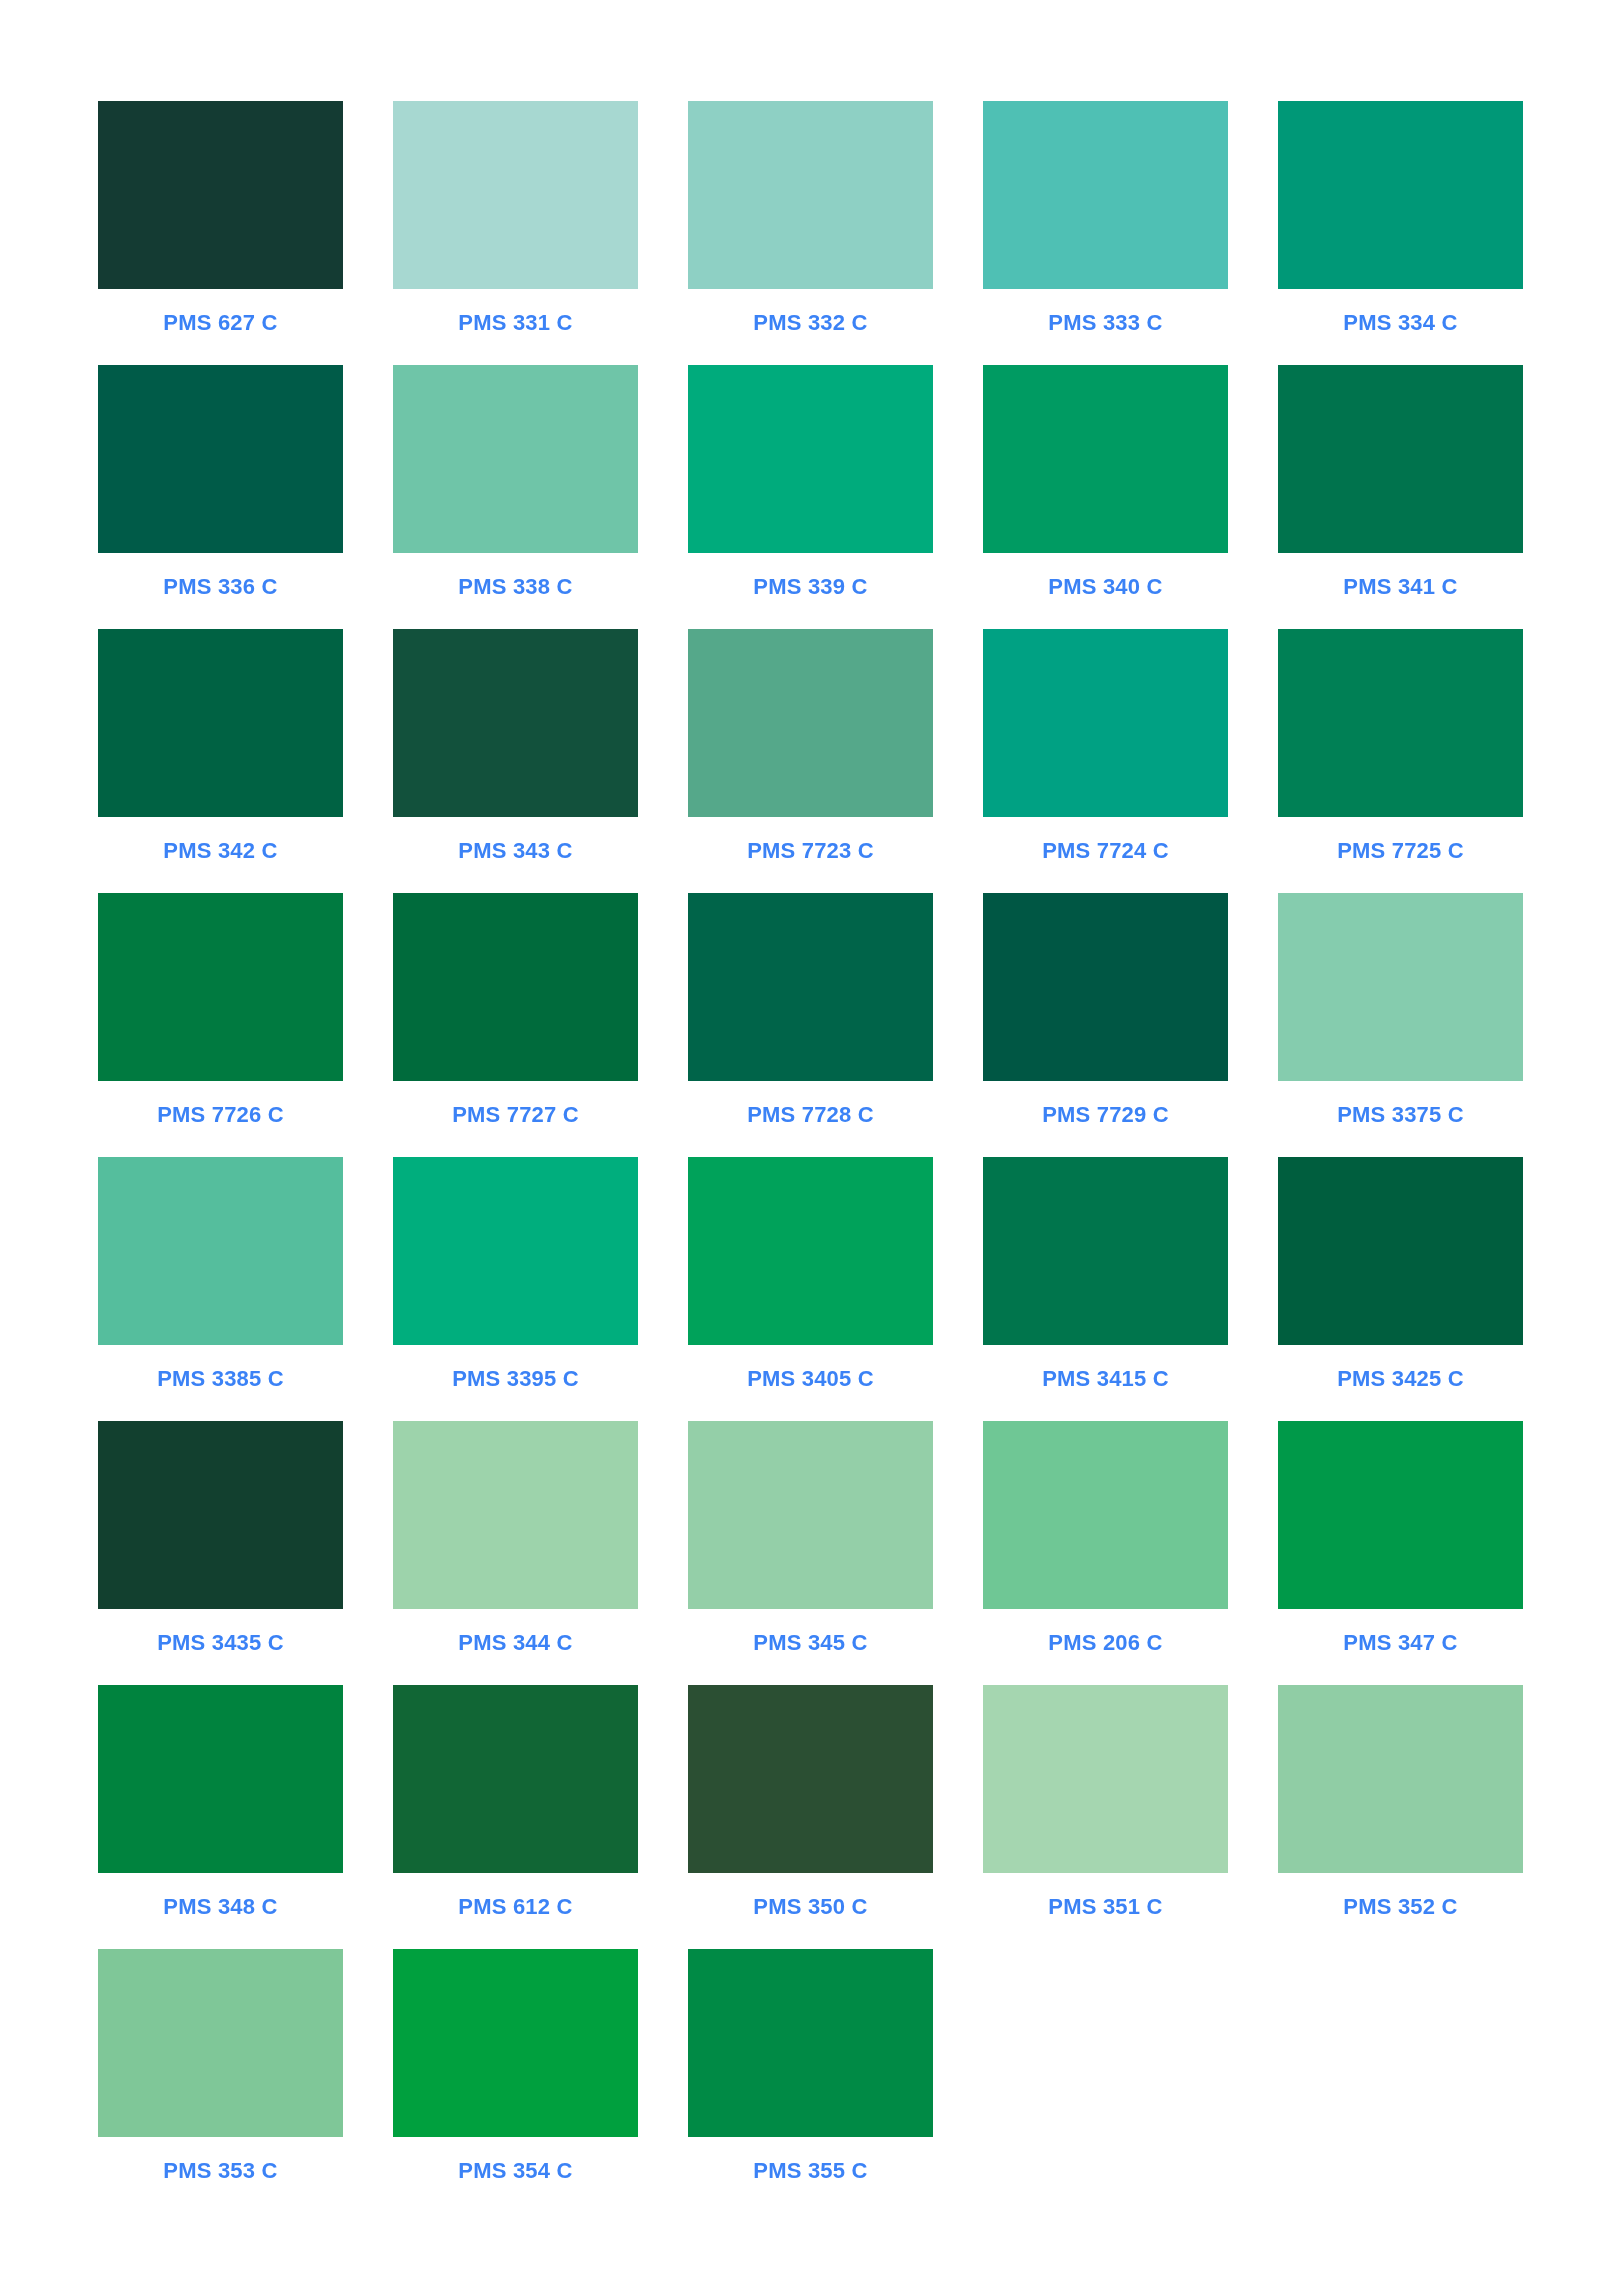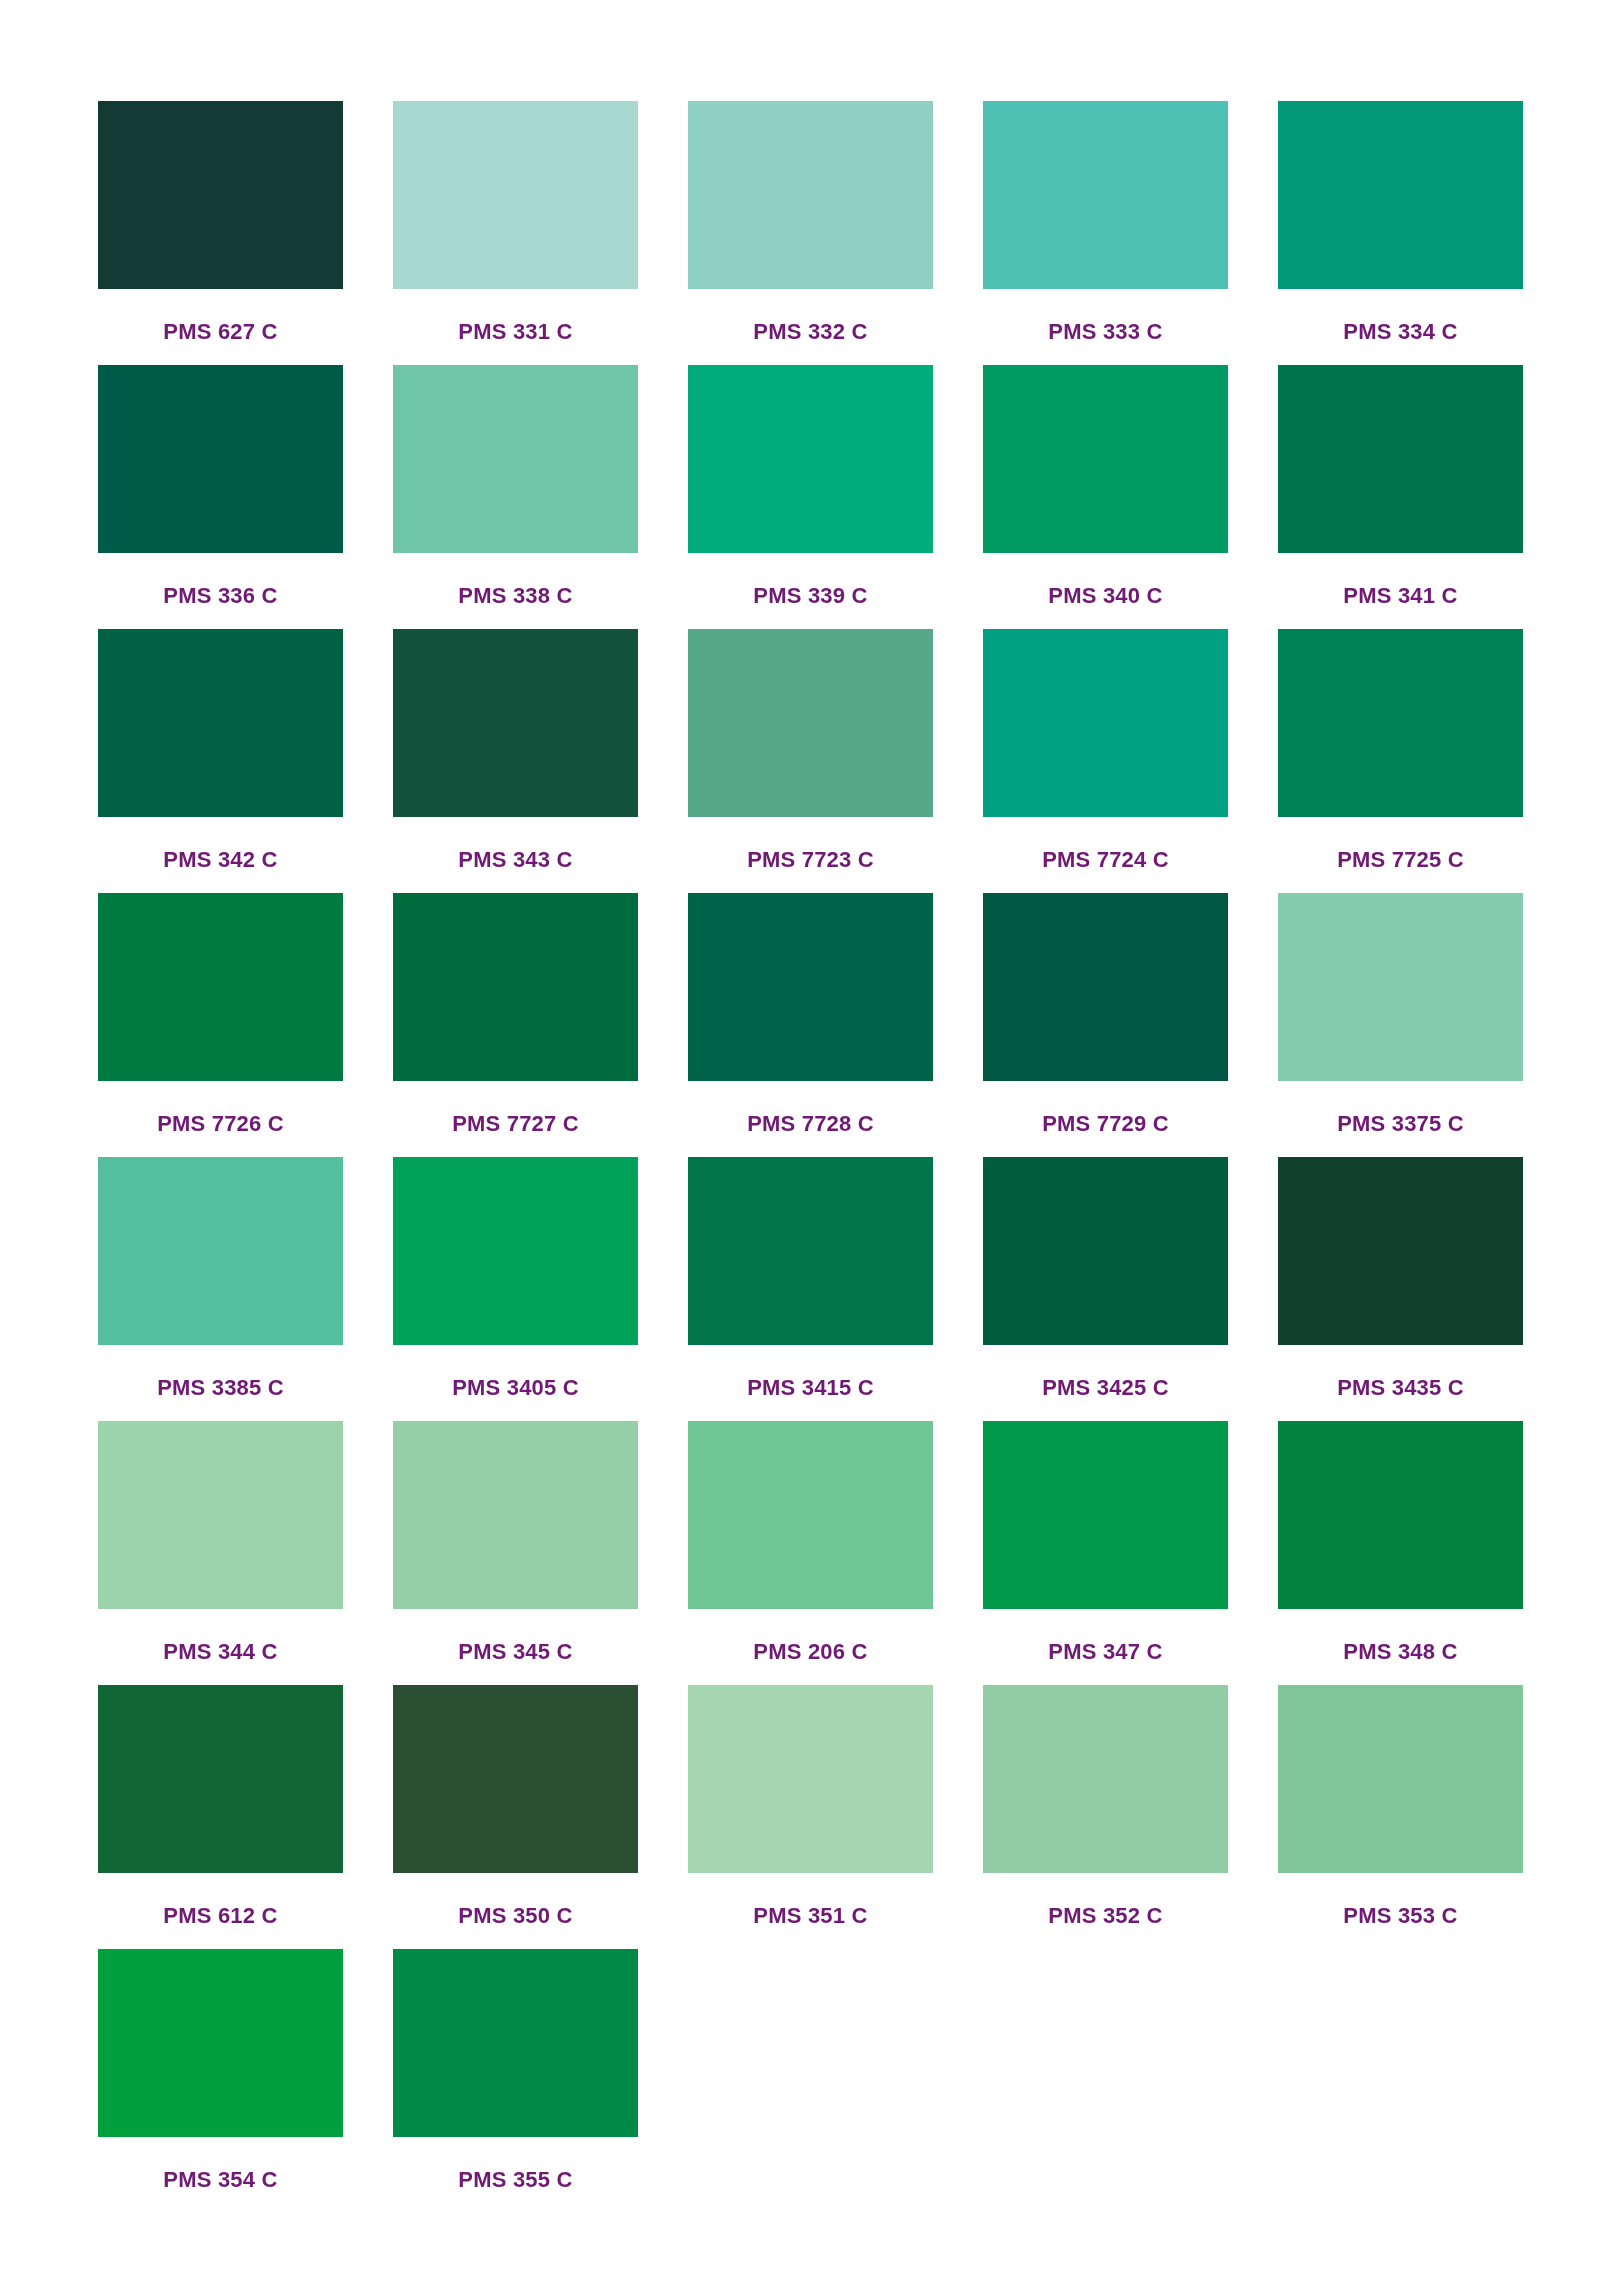--- a/index.html
+++ b/index.html
@@ -49,22 +49,22 @@
   }
 
   .swatch-label {
     display: block;
     width: 245px;
     text-align: center;
     font-family: "Liberation Sans", sans-serif;
     font-size: 22px;
     font-weight: bold;
     letter-spacing: 0.2px;
-    color: #701a75;
-    margin-top: 32px;
+    color: #3b82f6;
+    margin-top: 23px;
     line-height: 1;
     white-space: nowrap;
   }
 </style>
 </head>
 <body style="background: rgb(255, 255, 255);">
 
 <div id="swatch-sheet">
   <div class="swatch-grid">
       <div class="swatch-cell">
@@ -145,20 +145,24 @@
       </div>
       <div class="swatch-cell">
         <div class="swatch-chip" style="background-color: rgb(133, 204, 174);"></div>
         <span class="swatch-label">PMS 3375 C</span>
       </div>
       <div class="swatch-cell">
         <div class="swatch-chip" style="background-color: rgb(85, 190, 157);"></div>
         <span class="swatch-label">PMS 3385 C</span>
       </div>
       <div class="swatch-cell">
+        <div class="swatch-chip" style="background-color: rgb(0, 174, 125);"></div>
+        <span class="swatch-label">PMS 3395 C</span>
+      </div>
+      <div class="swatch-cell">
         <div class="swatch-chip" style="background-color: rgb(0, 162, 90);"></div>
         <span class="swatch-label">PMS 3405 C</span>
       </div>
       <div class="swatch-cell">
         <div class="swatch-chip" style="background-color: rgb(0, 117, 76);"></div>
         <span class="swatch-label">PMS 3415 C</span>
       </div>
       <div class="swatch-cell">
         <div class="swatch-chip" style="background-color: rgb(0, 94, 62);"></div>
         <span class="swatch-label">PMS 3425 C</span>

